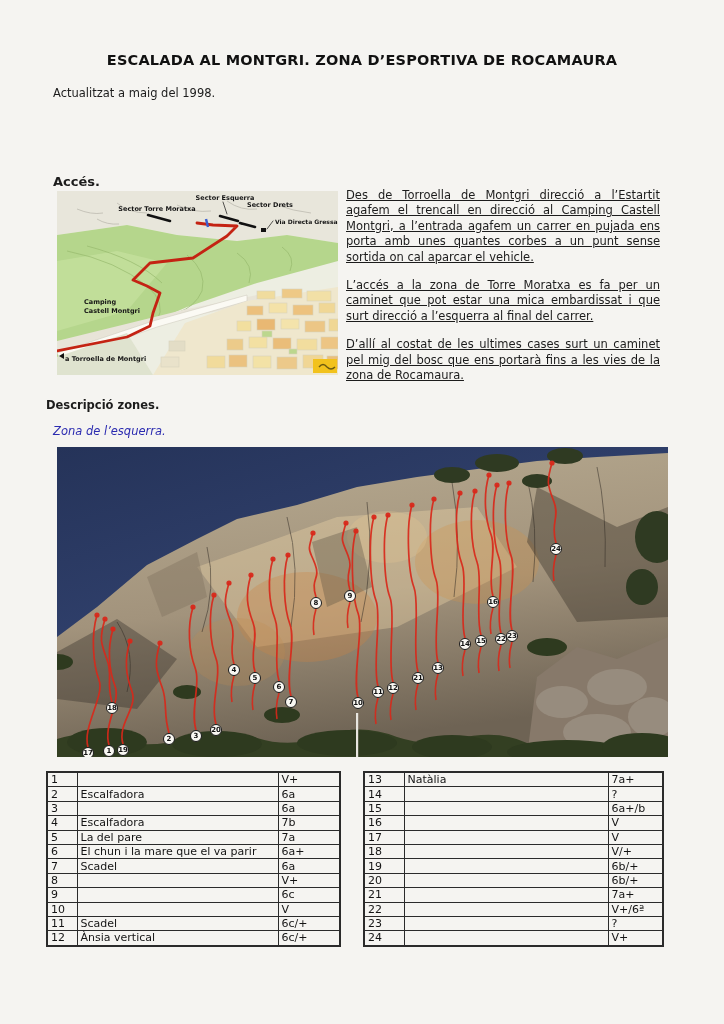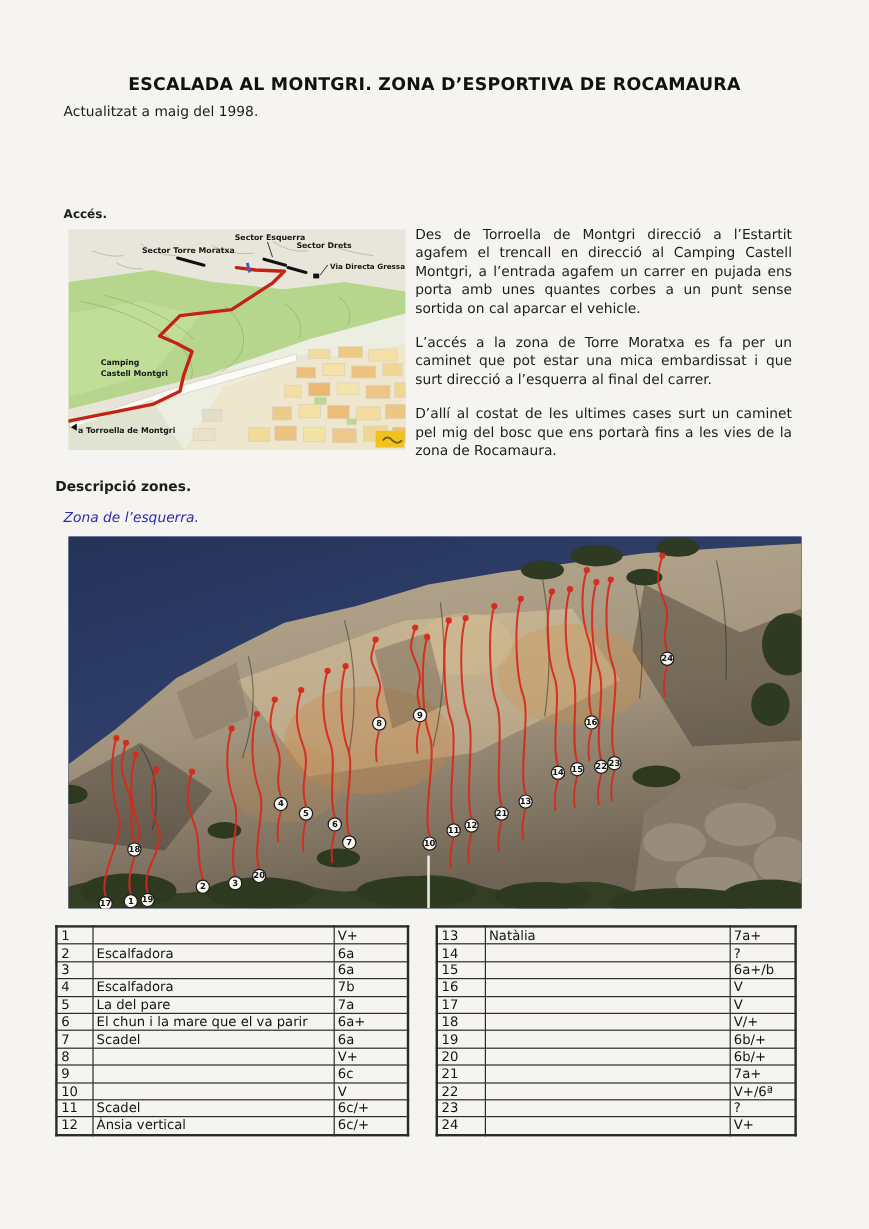--- a/index.html
+++ b/index.html
@@ -5,33 +5,33 @@
   html,body{margin:0;padding:0;}
   body{
     width:724px;height:1024px;
     background:#f5f4f1;
     font-family:"DejaVu Sans","Liberation Sans",sans-serif;
     color:#1c1c1c;
   }
   .page{position:relative;width:724px;height:1024px;overflow:hidden;background:#f5f4f1;}
 
   .doc-title{position:absolute;top:52px;left:0;width:724px;text-align:center;
-    font-size:14.5px;font-weight:bold;letter-spacing:.2px;color:#111;margin-top:11px;}
+    font-size:14.5px;font-weight:bold;letter-spacing:.2px;color:#111;}
   .updated{position:absolute;top:86px;left:53px;font-size:11.5px;}
   .intro{position:absolute;top:110px;left:53px;width:620px;font-size:11.5px;
     line-height:1.33;text-align:justify;}
-  .acces-heading{position:absolute;top:174px;left:53px;font-size:10px;font-weight:bold;}
+  .acces-heading{position:absolute;top:174px;left:53px;font-size:13px;font-weight:bold;}
   .zones-heading{position:absolute;top:398px;left:46px;font-size:11.5px;font-weight:bold;}
   .zone-link{position:absolute;top:424px;left:53px;font-size:11.5px;font-style:italic;
     color:#2b2bb0;}
 
   .map-wrap{position:absolute;left:57px;top:191px;width:281px;height:184px;}
   .acces-text{position:absolute;left:346px;top:188px;width:330px;font-size:11.5px;
     line-height:1.34;text-align:justify;}
-  .acces-text p{margin:0 16px 13px 0;}
+  .acces-text p{margin:0 16px 13px 0;text-decoration:underline;}
 
   .photo{position:absolute;left:57px;top:447px;width:611px;height:310px;overflow:hidden;
     background:#2d3f6a;}
   .photo svg{position:absolute;left:0;top:0;}
   .badges{position:absolute;left:0;top:0;width:611px;height:310px;}
   .badge{position:absolute;width:12px;height:12px;border-radius:50%;
     background:#f8f7f2;border:1px solid #1a1a1a;color:#111;
     font-size:7px;font-weight:bold;display:flex;align-items:center;justify-content:center;
     box-sizing:border-box;line-height:1;}
 

